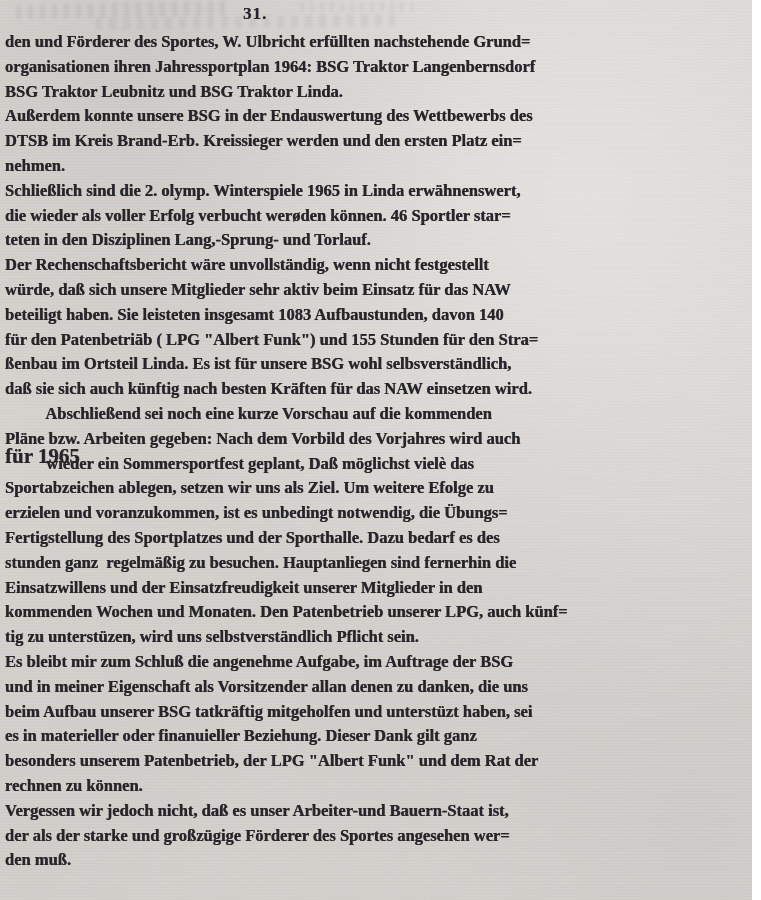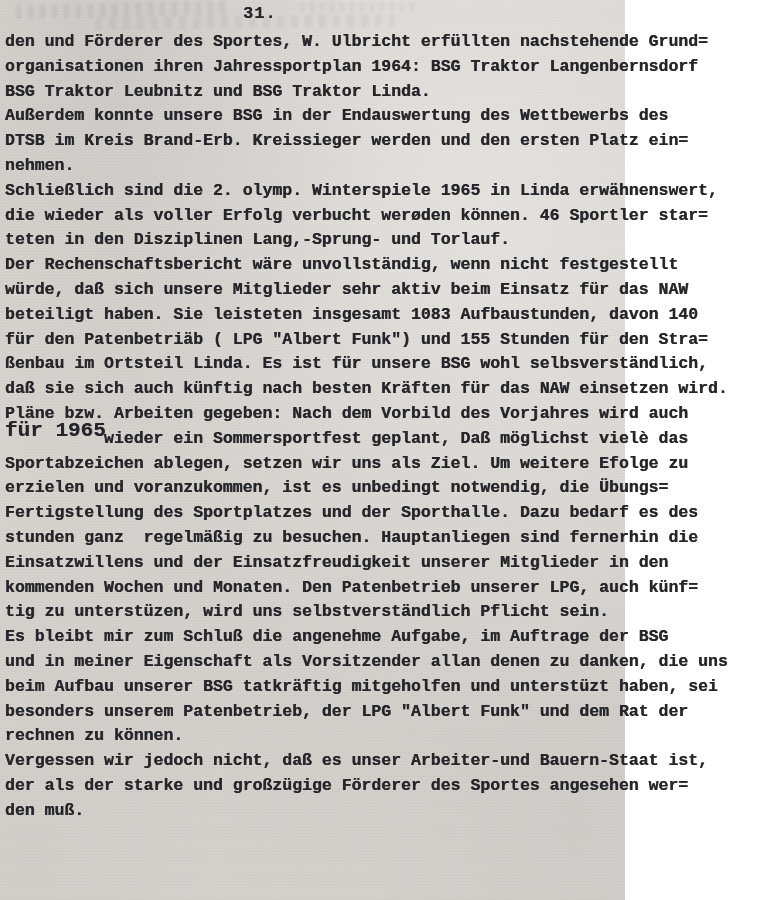--- a/index.html
+++ b/index.html
@@ -4,31 +4,31 @@
 <style>
   html, body {
     margin: 0;
     padding: 0;
     width: 761px;
     height: 900px;
     overflow: hidden;
   }
   .page {
     position: relative;
-    width: 625px;
+    width: 752px;
     height: 900px;
     background-color: #d8d5d0;
     background-image:
       radial-gradient(ellipse at 18% 6%,  rgba(110,110,116,0.10), transparent 38%),
       radial-gradient(ellipse at 78% 22%, rgba(255,255,255,0.30), transparent 55%),
       radial-gradient(ellipse at 45% 60%, rgba(125,125,130,0.05), transparent 60%),
       radial-gradient(ellipse at 92% 92%, rgba(115,115,120,0.09), transparent 45%),
       radial-gradient(ellipse at 5% 95%,  rgba(115,115,120,0.07), transparent 40%),
       repeating-linear-gradient(0deg, rgba(0,0,0,0.014) 0 1px, rgba(255,255,255,0.01) 1px 3px);
-    font-family: Liberation Mono, monospace;
+    font-family: Liberation Serif, serif;
     color: #26262a;
   }
   .ghost {
     position: absolute;
     pointer-events: none;
     filter: blur(1.6px);
     opacity: 0.55;
   }
   .ghost.g1 {
     left: 16px; top: 3px; width: 215px; height: 14px;
@@ -148,20 +148,24 @@
       <div class="line">
       
       <span class="line-text">ßenbau im Ortsteil Linda. Es ist für unsere BSG wohl selbsverständlich,</span>
     </div>
       <div class="line">
       
       <span class="line-text">daß sie sich auch künftig nach besten Kräften für das NAW einsetzen wird.</span>
     </div>
       <div class="line">
       
+      <span class="line-text">          Abschließend sei noch eine kurze Vorschau auf die kommenden</span>
+    </div>
+      <div class="line">
+      
       <span class="line-text">Pläne bzw. Arbeiten gegeben: Nach dem Vorbild des Vorjahres wird auch</span>
     </div>
       <div class="line">
       <span class="margin-insert">für 1965</span>
       <span class="line-text">          wieder ein Sommersportfest geplant, Daß möglichst vielè das</span>
     </div>
       <div class="line">
       
       <span class="line-text">Sportabzeichen ablegen, setzen wir uns als Ziel. Um weitere Efolge zu</span>
     </div>
@@ -196,20 +200,24 @@
       <div class="line">
       
       <span class="line-text">und in meiner Eigenschaft als Vorsitzender allan denen zu danken, die uns</span>
     </div>
       <div class="line">
       
       <span class="line-text">beim Aufbau unserer BSG tatkräftig mitgeholfen und unterstüzt haben, sei</span>
     </div>
       <div class="line">
       
+      <span class="line-text">es in materieller oder finanuieller Beziehung. Dieser Dank gilt ganz</span>
+    </div>
+      <div class="line">
+      
       <span class="line-text">besonders unserem Patenbetrieb, der LPG "Albert Funk" und dem Rat der</span>
     </div>
       <div class="line">
       
       <span class="line-text">rechnen zu können.</span>
     </div>
       <div class="line">
       
       <span class="line-text">Vergessen wir jedoch nicht, daß es unser Arbeiter-und Bauern-Staat ist,</span>
     </div>

